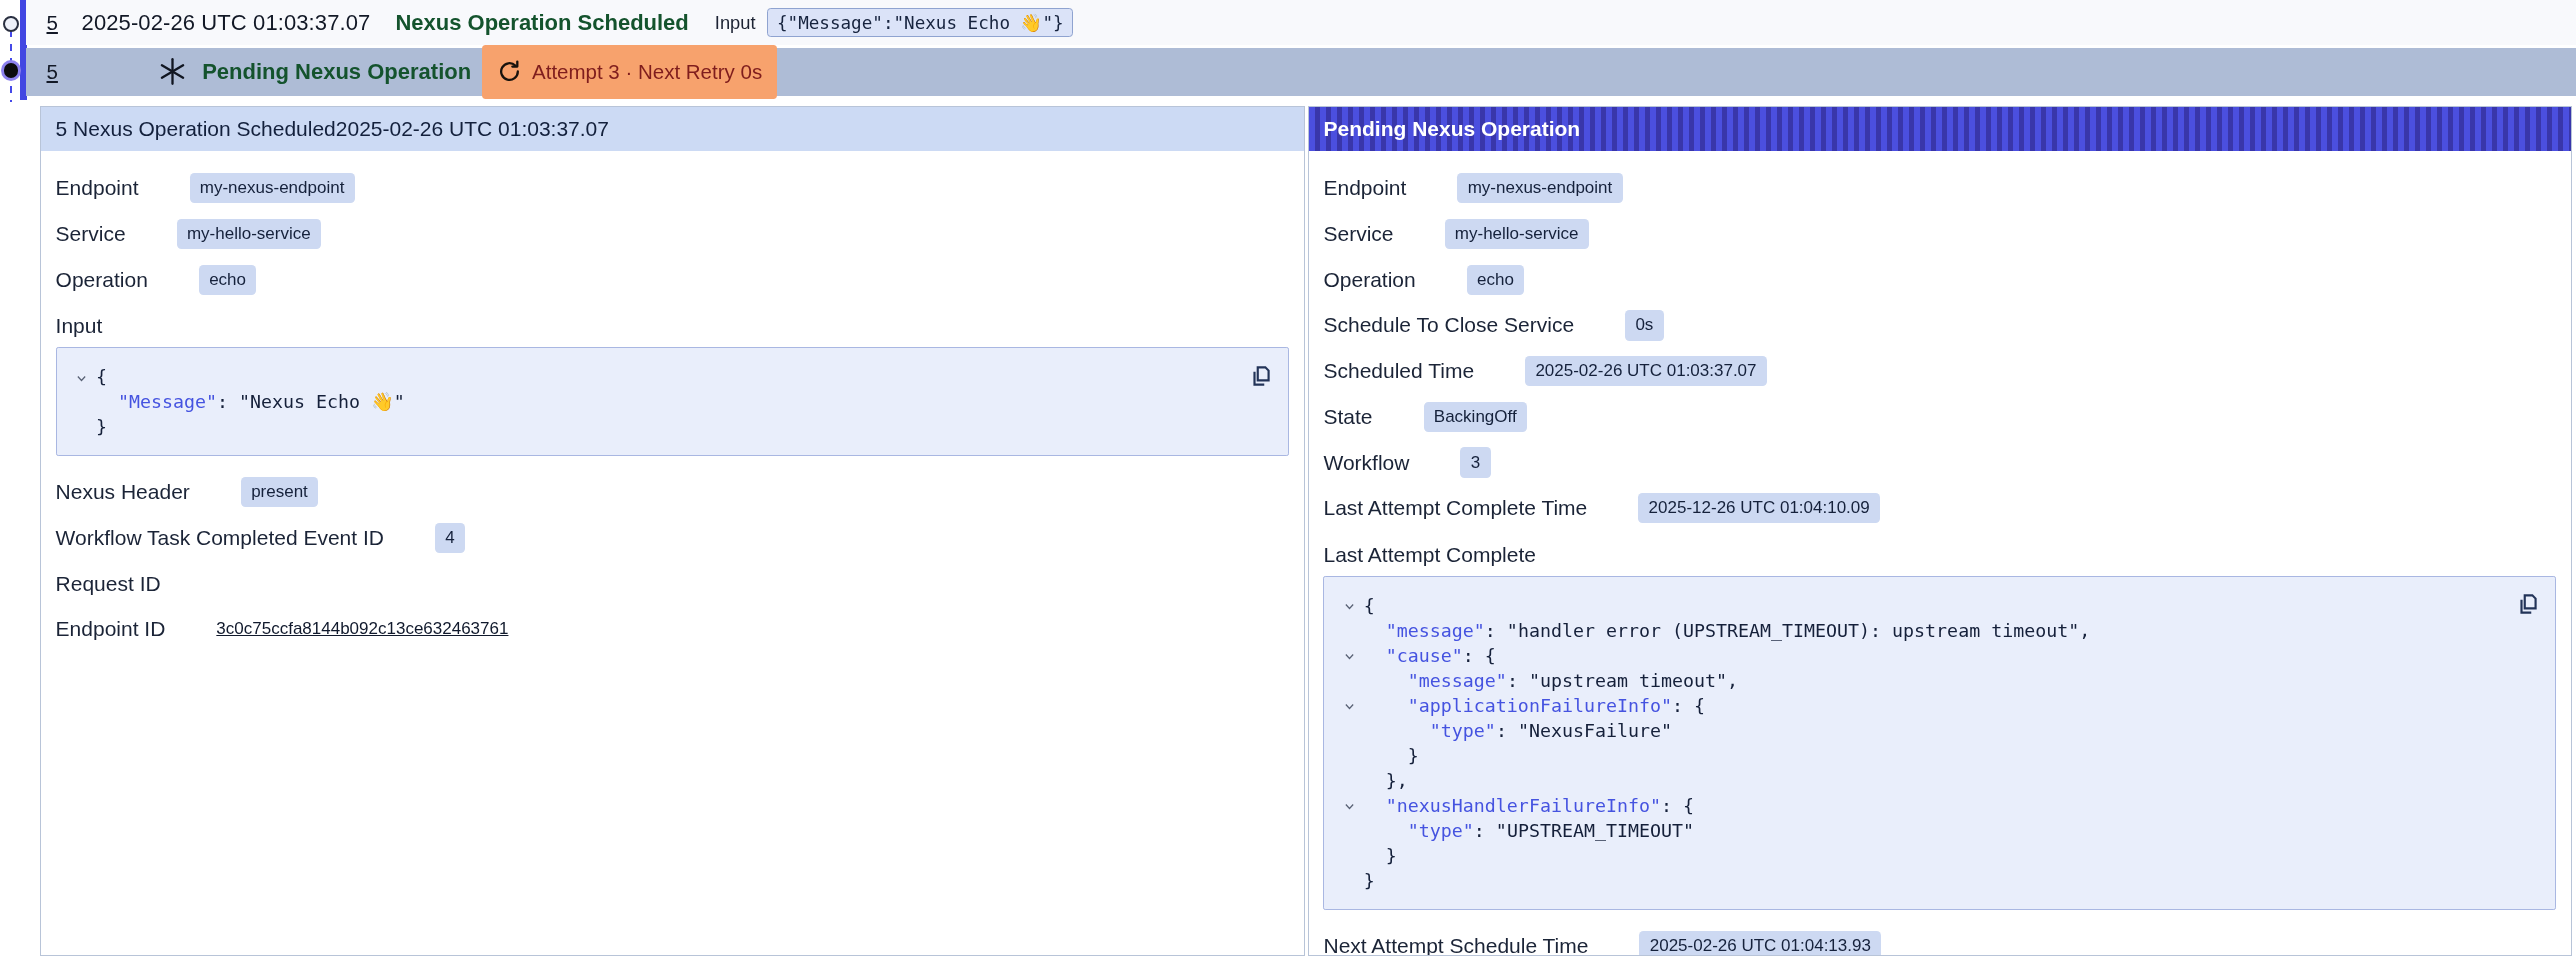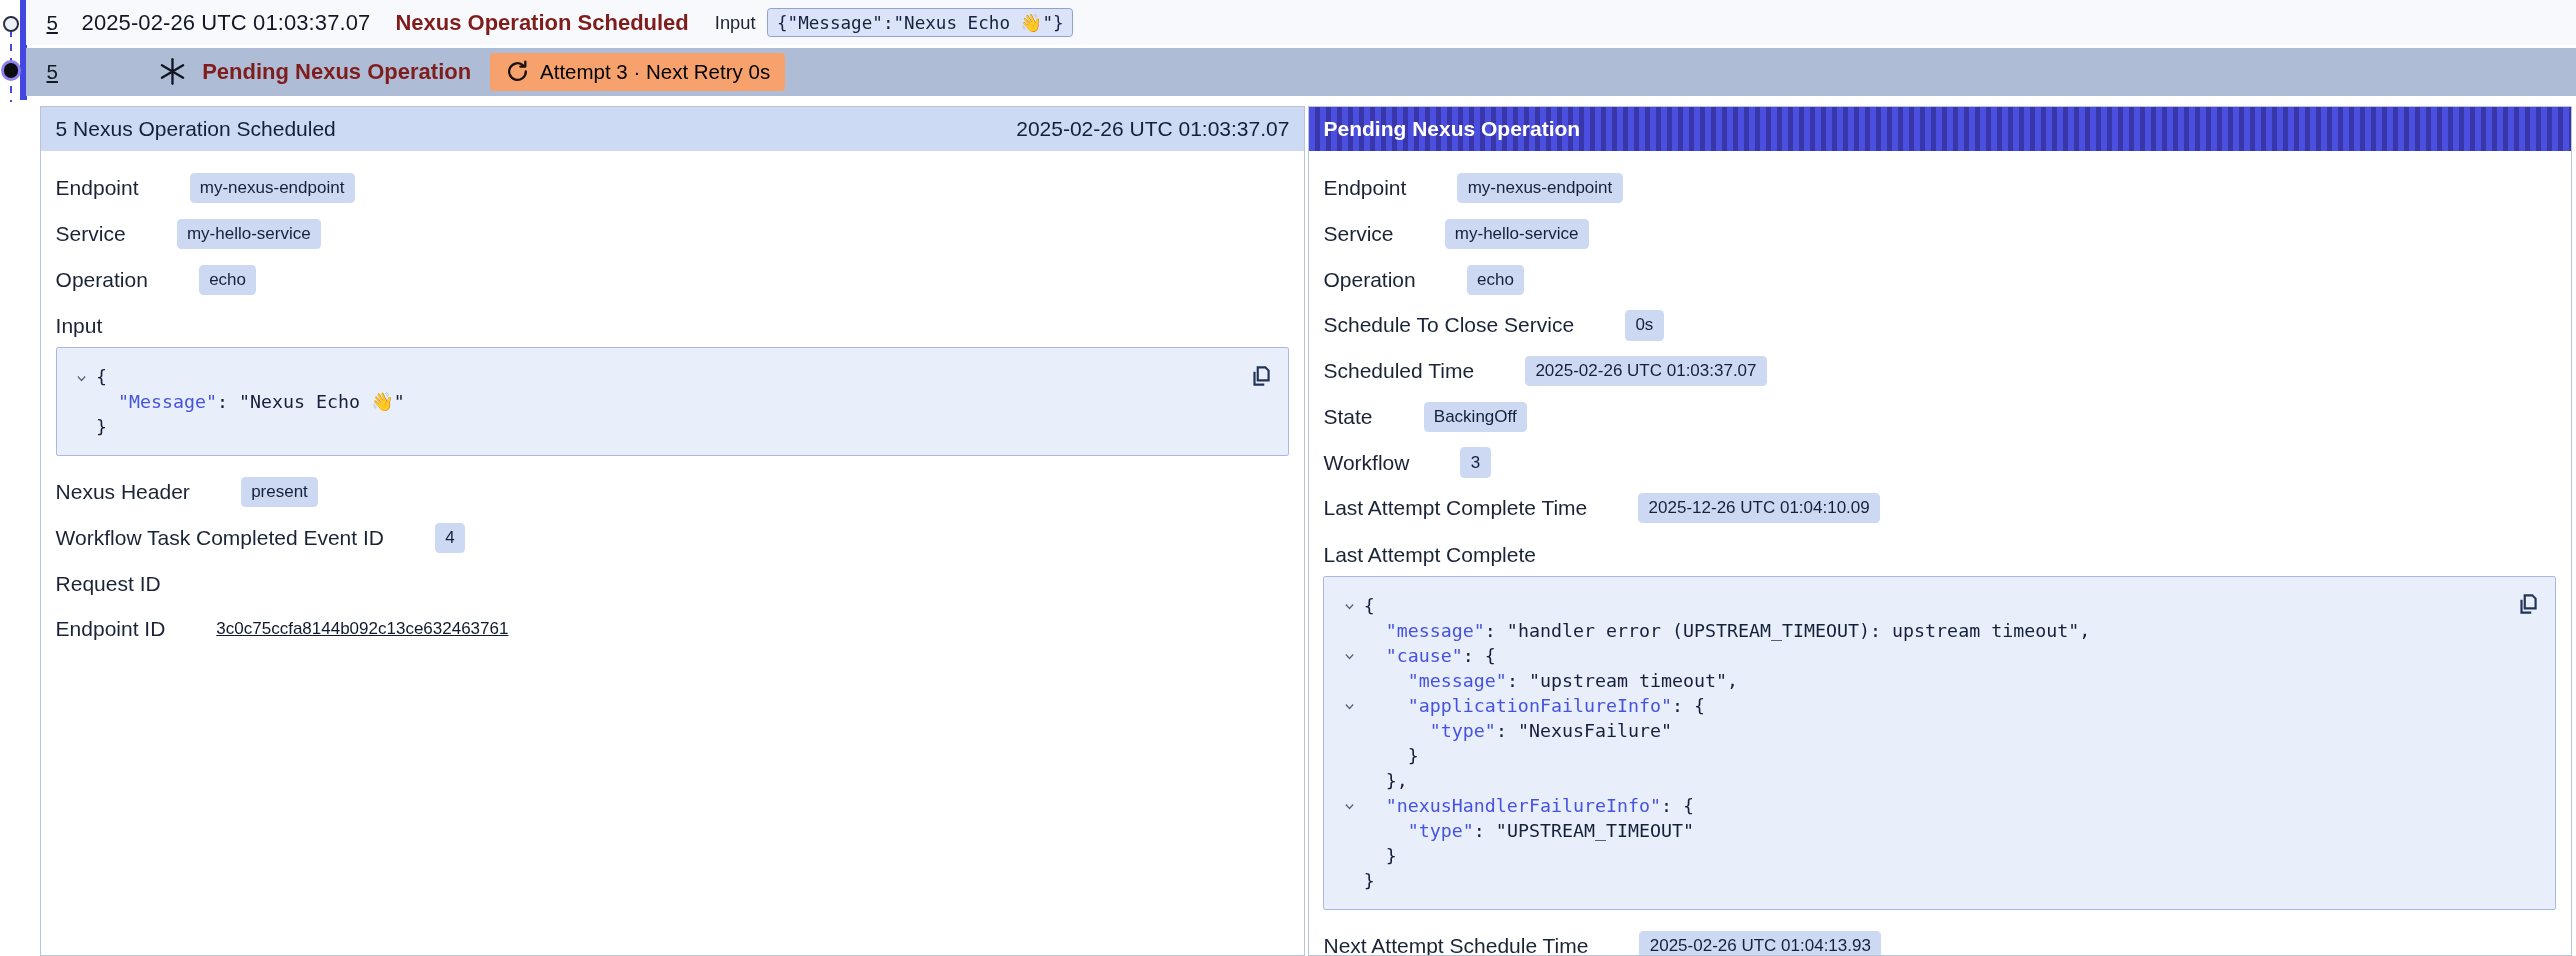--- a/index.html
+++ b/index.html
@@ -15,33 +15,33 @@
   .tl-current { position: absolute; left: 3.7px; top: 63px; width: 14.6px; height: 14.6px; border-radius: 50%;
     background: #0c0c0e; box-shadow: 0 0 0 2.9px #8d82ef; }
 
   
   .rows { position: absolute; left: 26px; top: 0; width: 2550px; }
   .evrow { display: flex; align-items: center; padding-left: 20.5px; }
   .row-sched { height: 45px; background: #f8f9fc; margin-bottom: 2.9px; }
   .row-pending { height: 48px; background: #aebcd6; }
   .ev-id { font-size: 20.5px; color: #121826; text-decoration: underline; margin-right: 20.5px; min-width: 14.6px; }
   .ev-time { font-size: 22px; color: #121826; margin-right: 25px; letter-spacing: 0.1px; }
-  .ev-title { font-size: 22px; font-weight: 700; color: #7f1d1d; }
+  .ev-title { font-size: 22px; font-weight: 700; color: #14532d; }
   .ev-input-label { font-size: 18.3px; color: #1c2333; margin-left: 26px; margin-right: 11.7px; }
   .ev-input-chip { font-family: "DejaVu Sans Mono","Liberation Mono",monospace; font-size: 17.6px;
     background: #dbe3f8; border: 1.5px solid #8fa3d0; border-radius: 3.7px; padding: 3.7px 8.8px; color: #16233e; }
   .asterisk-wrap { margin-left: 75px; margin-right: 14.6px; display: inline-flex; }
-  .retry-badge { margin-left: 19px; display: inline-flex; align-items: center; gap: 10.3px;
-    background: #f7a26d; border-radius: 3.7px; height: 38px; padding: 0 14.6px; font-size: 20.5px; color: #000000; }
+  .retry-badge { margin-left: 11px; display: inline-flex; align-items: center; gap: 10.3px;
+    background: #f7a26d; border-radius: 3.7px; height: 54px; padding: 0 14.6px; font-size: 20.5px; color: #7f1d1d; }
 
   
   .panels { position: absolute; top: 106px; left: 40px; display: flex; gap: 2.9px; }
   .panel { width: 1265px; height: 850px; border: 1.5px solid #b8c4d8; background: #ffffff; overflow: hidden; }
   .panel.right { width: 1264px; }
-  .panel-header { height: 44px; display: flex; align-items: center; justify-content: space-between;
+  .panel-header { height: 44px; display: flex; align-items: center; 
     padding: 0 14.6px; font-size: 21px; }
   .panel-header.left-hdr { background: #ccdaf4; color: #13203c; font-weight: 500; }
   .panel-header.right-hdr {
     background: repeating-linear-gradient(90deg,#4b4fdf 0 5.9px,#3936aa 5.9px 11px);
     color: #ffffff; font-weight: 600; }
   .panel-body { padding: 4.4px 14.6px 0 14.6px; }
 
   .field { display: flex; align-items: center; gap: 13px; min-height: 34px; margin: 11.7px 0; }
   .field:first-child { margin-top: 16px; }
   .flabel { font-size: 21px; color: #1b2437; text-align: center; }

